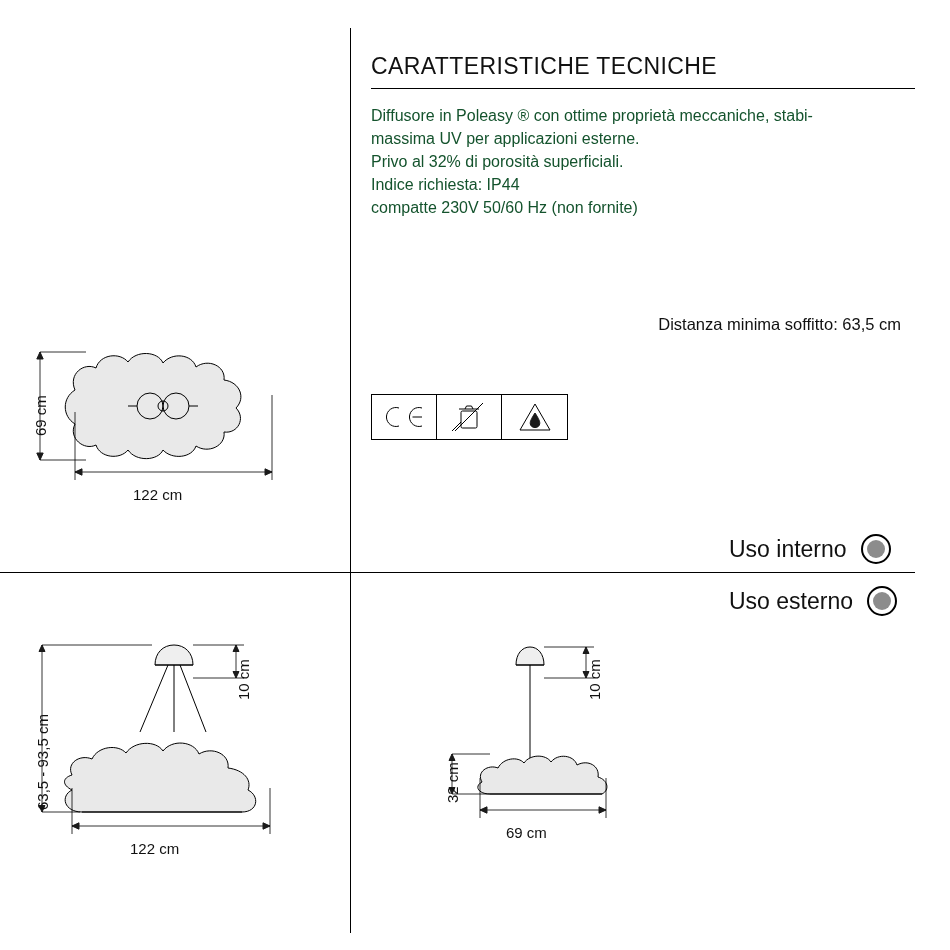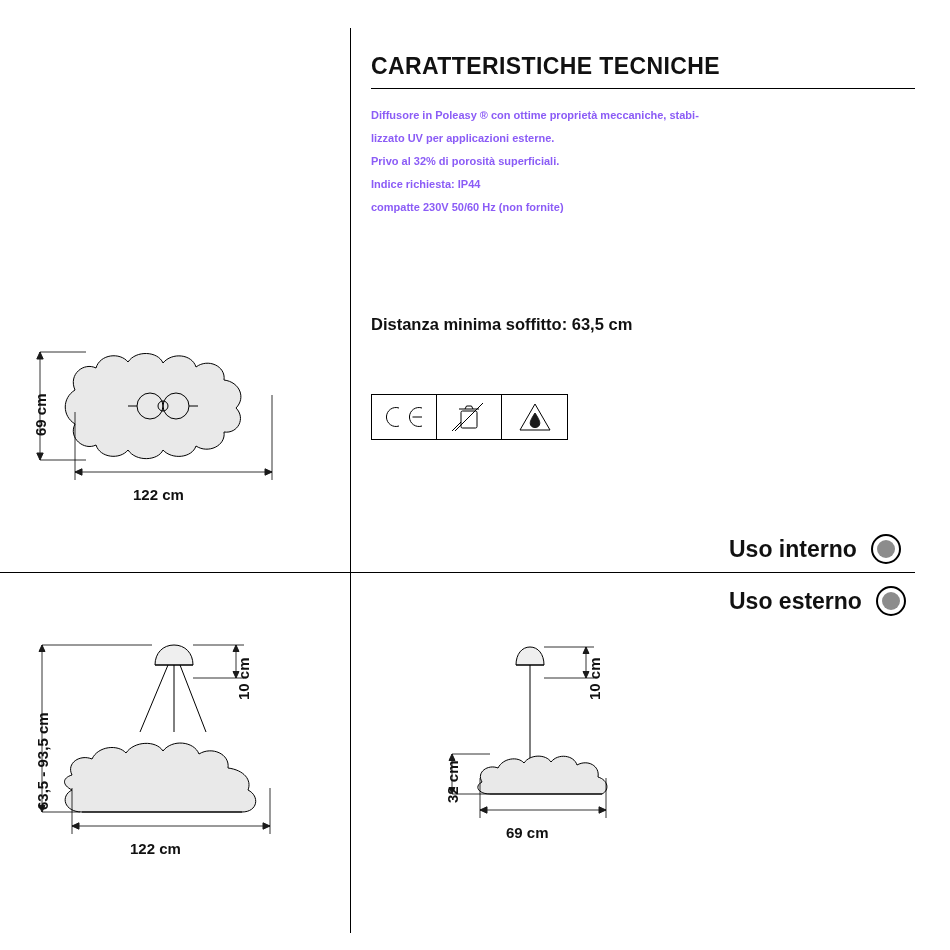--- a/index.html
+++ b/index.html
@@ -9,21 +9,20 @@
     background: #ffffff;
     font-family: "Liberation Sans", sans-serif;
     color: #1a1a1a;
     overflow: hidden;
   }
   .page {
     position: relative;
     width: 950px;
     height: 950px;
     background: #ffffff;
-    font-weight: bold;
   }
 
   
   .rule-vert {
     position: absolute;
     left: 350px;
     top: 28px;
     width: 1px;
     height: 905px;
     background: #000;
@@ -61,33 +60,34 @@
     font-size: 23px;
     letter-spacing: 0.4px;
     color: #111;
     white-space: nowrap;
   }
   .tech-block {
     position: absolute;
     left: 371px;
     top: 104px;
     width: 530px;
-    font-size: 11px;
+    font-size: 16px;
     line-height: 23px;
-    color: #8b5cf6;
+    color: #14532d;
   }
   .tech-block p { margin: 0; }
   .dist-block {
     position: absolute;
     left: 371px;
     top: 312px;
     width: 530px;
     font-size: 16.5px;
     line-height: 24px;
     color: #111;
+    text-align: right;
   }
   .dist-block p { margin: 0; }
 
   
   .cert-strip {
     position: absolute;
     left: 371px;
     top: 394px;
     height: 46px;
     display: flex;
@@ -155,21 +155,21 @@
 
   <div class="rule-vert"></div>
   <div class="rule-horiz-left"></div>
   <div class="rule-horiz-right"></div>
   <div class="rule-title-underline"></div>
 
   <div class="tech-title">CARATTERISTICHE TECNICHE</div>
 
   <div class="tech-block">
     <p>Diffusore in Poleasy ® con ottime proprietà meccaniche, stabi-</p>
-    <p>lizzato UV per applicazioni esterne.</p>
+    <p>massima UV per applicazioni esterne.</p>
     <p>Privo al 32% di porosità superficiali.</p>
     <p>Indice richiesta: IP44</p>
     <p>compatte 230V 50/60 Hz (non fornite)</p>
   </div>
 
   <div class="dist-block">
     <p>Distanza minima soffitto: 63,5 cm</p>
   </div>
 
   <div class="cert-strip">

